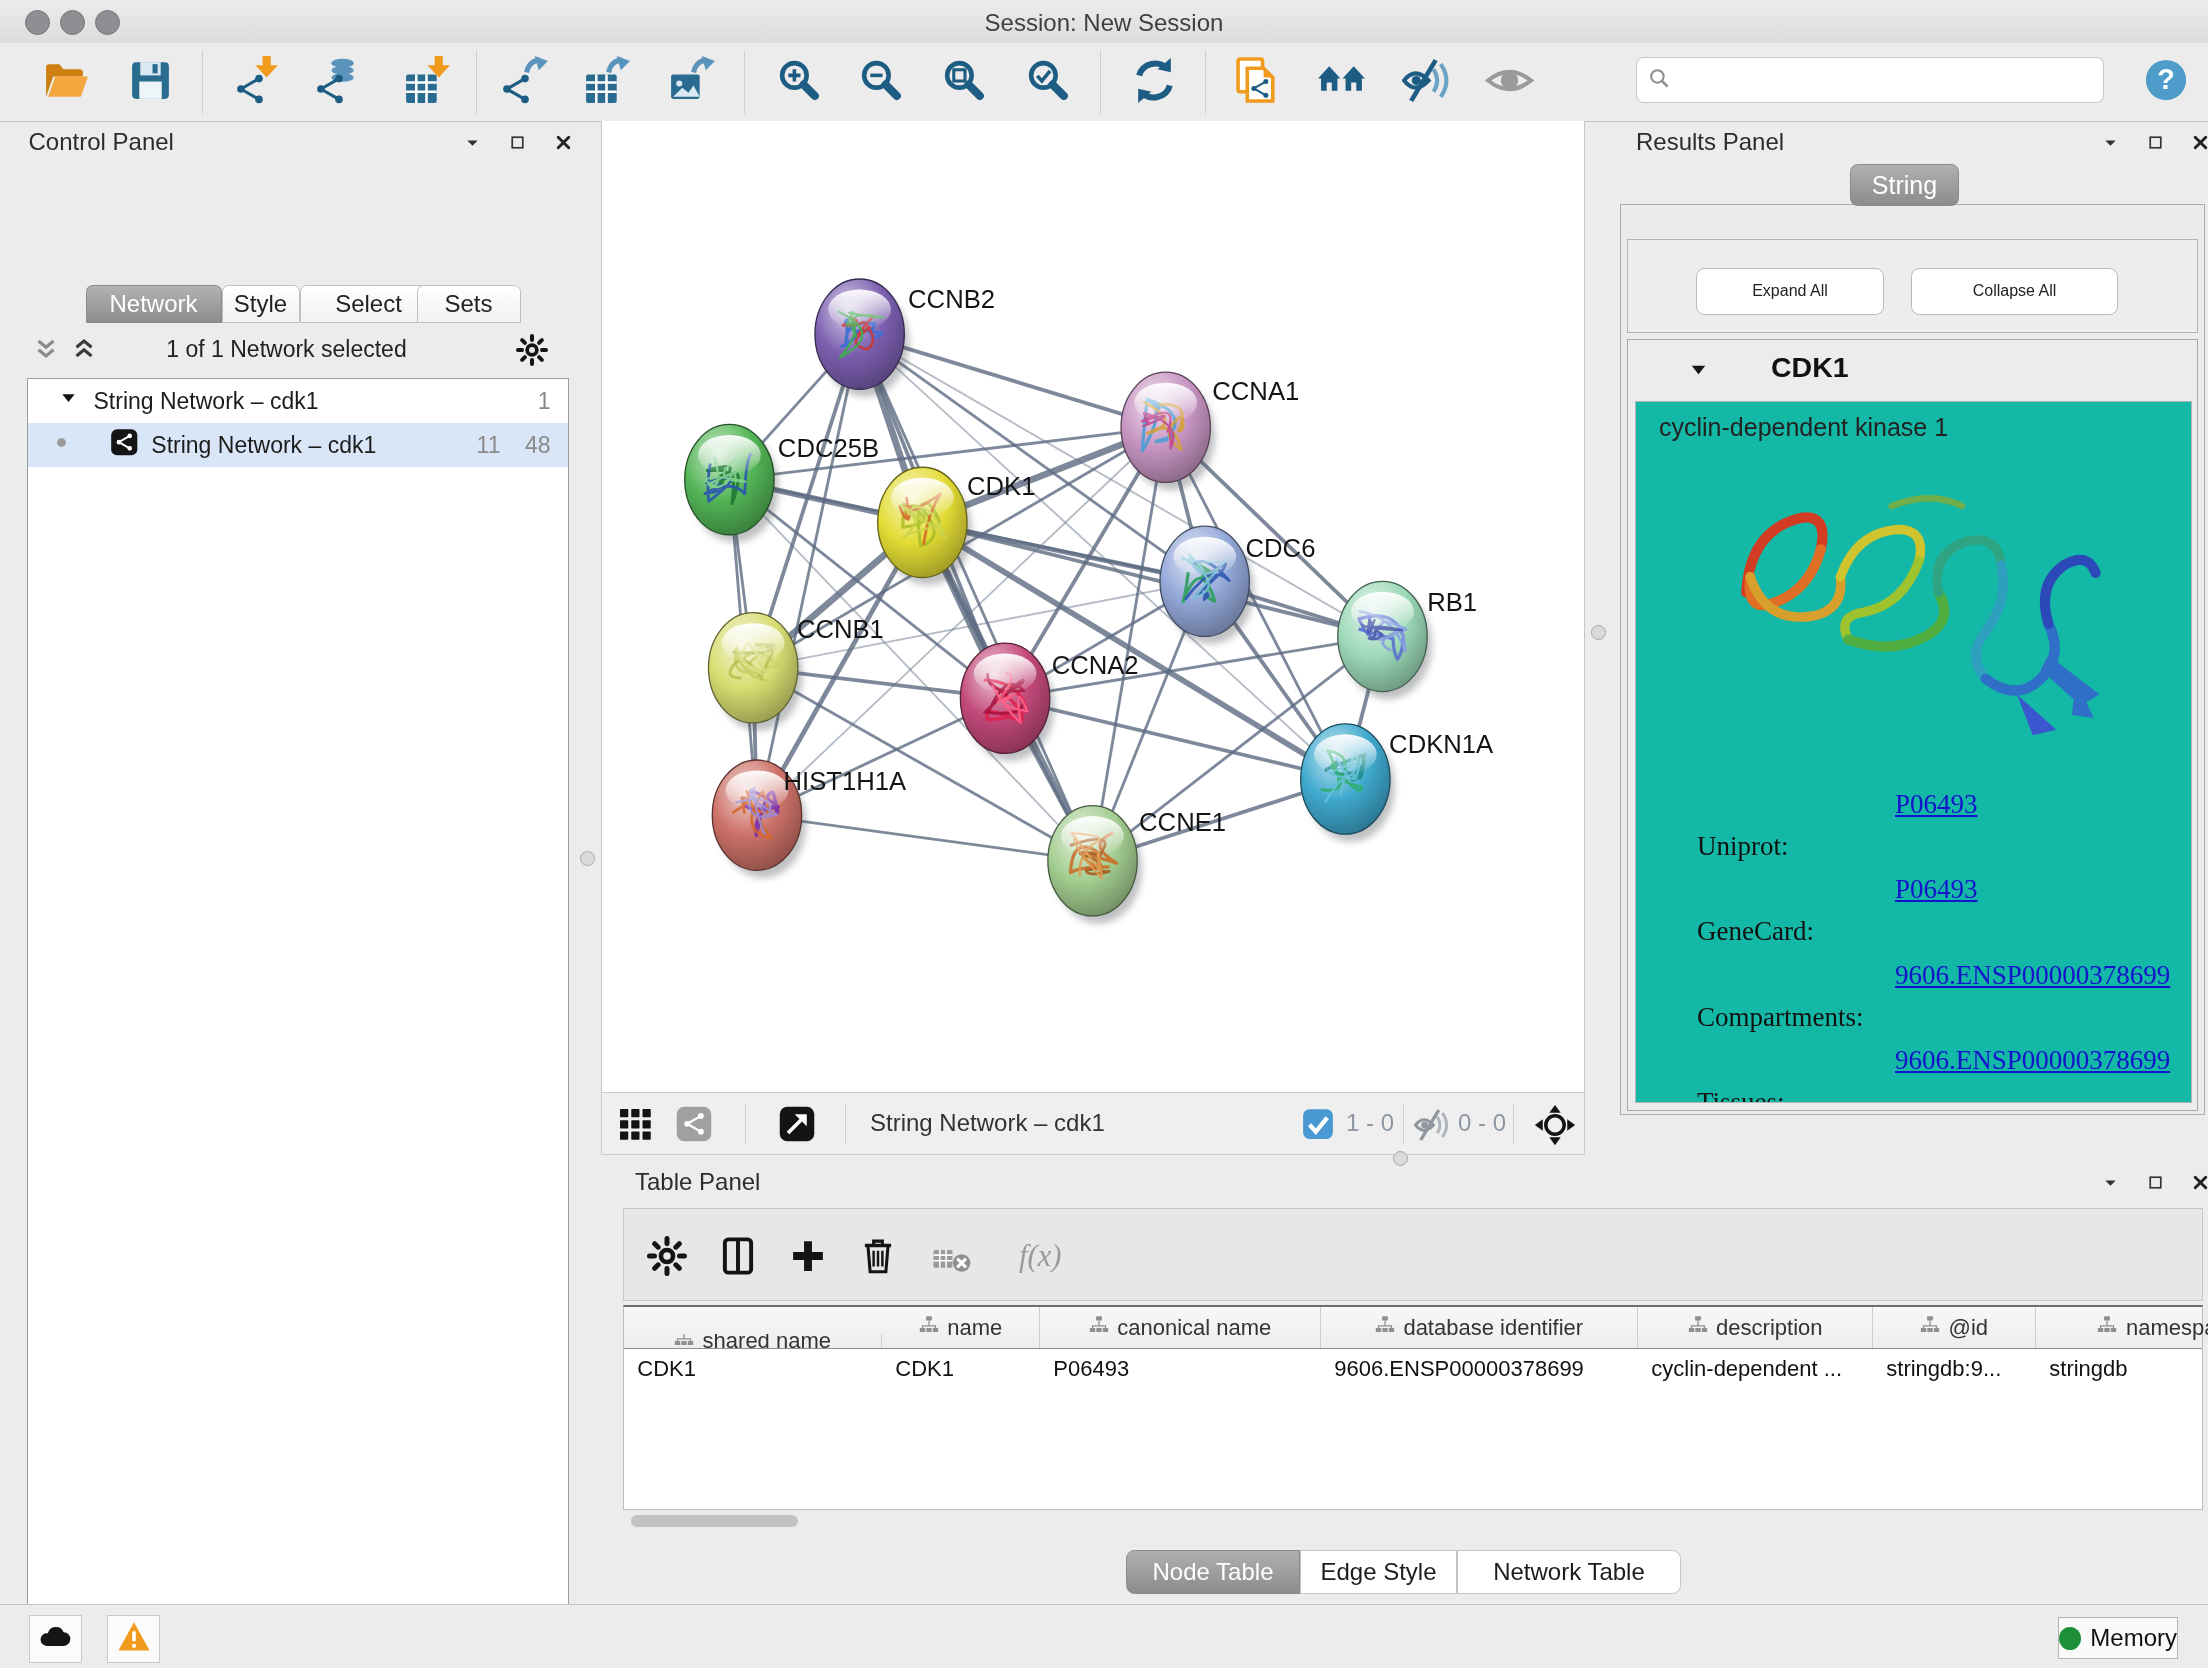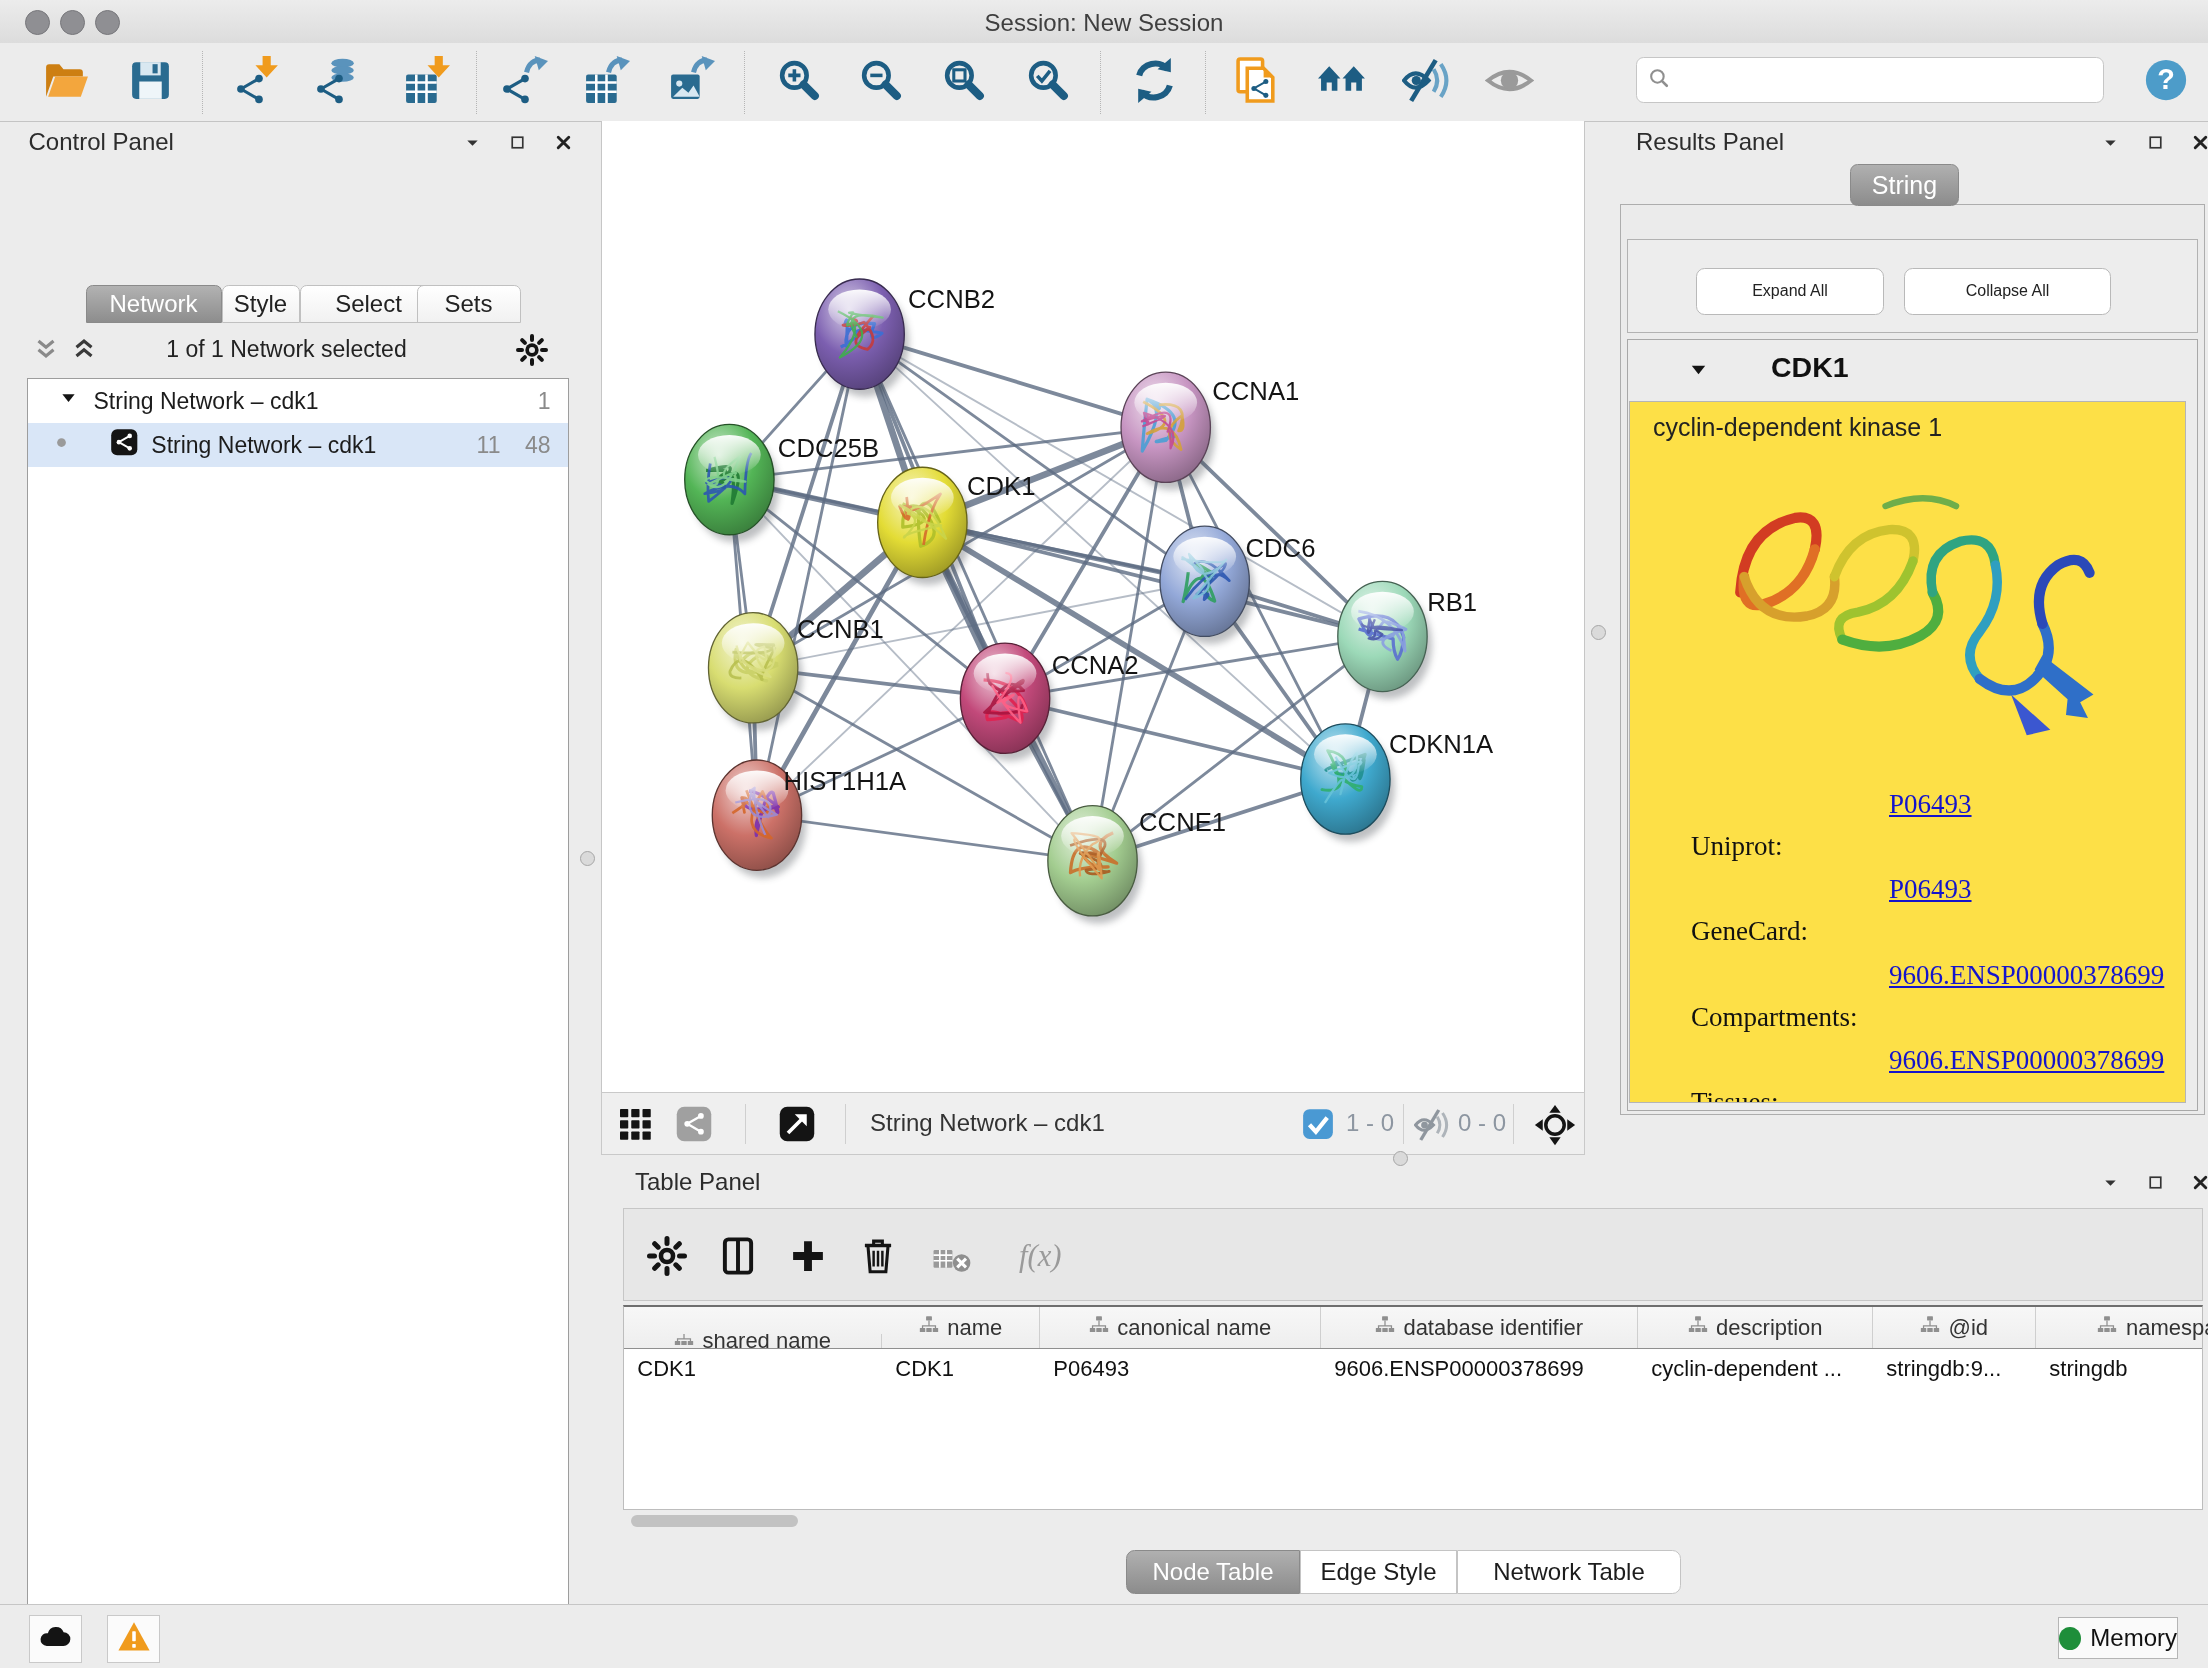--- a/index.html
+++ b/index.html
@@ -29,21 +29,21 @@
   #canvas{left:601px;top:121px;width:982px;height:971px;background:#fff;border-left:1px solid #c6c6c6;border-right:1px solid #c6c6c6;box-sizing:content-box;}
   #netbar{left:601px;top:1092px;width:984px;height:63px;background:#efefef;border:1px solid #c9c9c9;box-sizing:border-box;}
   .nbsep{position:absolute;top:11.4px;height:40px;border-left:1px solid #cfcfcf;}
   .nbcount{position:absolute;top:16px;font-size:24px;color:#8d96a1;}
   
   #string-tab{left:1850px;top:164px;width:107px;height:40px;background:linear-gradient(#b0b0b0,#8c8c8c);border:1px solid #8a8a8a;border-radius:7.6px;color:#fff;font-size:25px;display:flex;align-items:center;justify-content:center;z-index:3;}
   #rp-outer{left:1620px;top:204px;width:585px;height:911px;background:#ebebeb;border:1px solid #adadad;box-sizing:border-box;z-index:1;}
   #rp-buttons{left:1627px;top:239px;width:571px;height:94px;background:#ededed;border:1px solid #b2b2b2;box-sizing:border-box;z-index:2;}
   .rbtn{position:absolute;top:27.6px;height:45px;background:#fff;border:1px solid #b9b9b9;border-radius:8.6px;font-size:16px;color:#222;display:flex;align-items:center;justify-content:center;cursor:pointer;}
   #rp-main{left:1627px;top:339px;width:571px;height:772px;border:1px solid #a8a8a8;background:#ececec;box-sizing:border-box;z-index:2;}
-  #rp-content{position:absolute;left:1px;top:61px;width:557px;height:702px;border:1px solid #b5b5b5;background:#fde047;box-sizing:border-box;overflow:hidden;}
+  #rp-content{position:absolute;left:7px;top:61px;width:557px;height:702px;border:1px solid #b5b5b5;background:#14b8a6;box-sizing:border-box;overflow:hidden;}
   .clrow{display:flex;margin:12.4px 0 0 61px;font-family:"Liberation Serif",serif;font-size:27px;color:#111;}
   .cllabel{width:198px;margin-top:42px;}
   .cllink{color:#1414cc;text-decoration:underline;cursor:pointer;}
   
   #tp-toolbar{left:623px;top:1208px;width:1580px;height:93px;background:#e7e7e7;border:1px solid #c6c6c6;box-sizing:border-box;}
   .tpbtn{position:absolute;top:21px;width:51px;height:51px;display:flex;align-items:center;justify-content:center;cursor:pointer;}
   #tp-table{left:623px;top:1305px;width:1580px;height:205px;background:#fff;border:1px solid #bdbdbd;border-top:2.9px solid #6e6e6e;box-sizing:border-box;}
   #thead-row{display:flex;height:42px;background:linear-gradient(#f7f7f7,#eeeeee);border-bottom:1.9px solid #8f8f8f;box-sizing:border-box;}
   .thcell{display:flex;align-items:center;justify-content:center;gap:8.6px;font-size:22px;color:#333;border-right:1px solid #cfcfcf;box-sizing:border-box;overflow:hidden;white-space:nowrap;flex:none;cursor:pointer;}
   .tdrow{display:flex;height:40px;}
@@ -676,21 +676,21 @@
     </div>
   </div>
   <div id="string-tab" class="abs">
       <span>String</span>
     </div>
   <div id="rp-outer" class="abs"></div>
   <div id="rp-buttons" class="abs">
     <div class="rbtn" style="left:68px;width:186px">
         <span>Expand All</span>
       </div>
-    <div class="rbtn" style="left:276px;width:205px">
+    <div class="rbtn" style="left:283px;width:205px">
         <span>Collapse All</span>
       </div>
   </div>
   <div id="rp-main" class="abs">
     <span class="abs" style="left:59px;top:19px"><svg viewBox="0 0 48 48" width="23" height="23">
           <path d="M10 14 H38 L24 32 Z" fill="#141414"></path>
         </svg></span>
     <span class="abs" style="left:143px;top:11.4px;font-size:28.5px;font-weight:bold;color:#111">CDK1</span>
     <div id="rp-content">
       <div style="margin:11.4px 0 0 23px;font-size:25px;color:#222">cyclin-dependent kinase 1</div>

